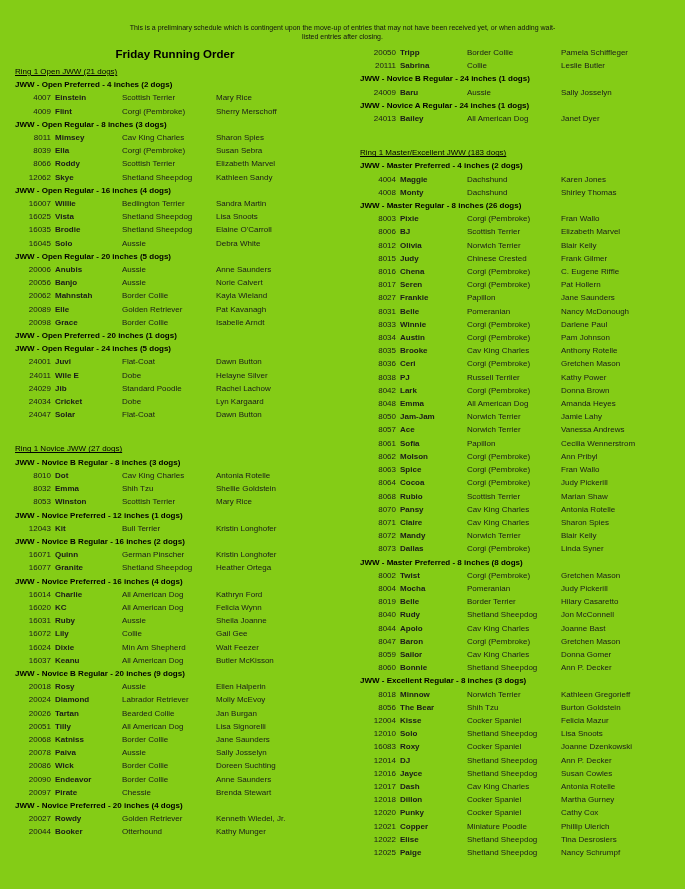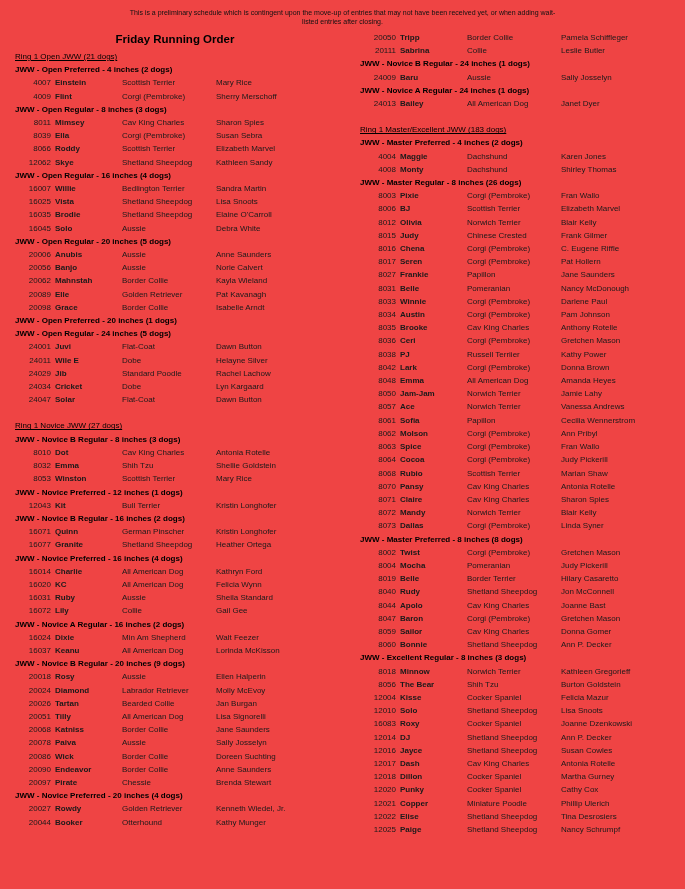--- a/index.html
+++ b/index.html
@@ -1,24 +1,24 @@
 <!DOCTYPE html>
 <html><head>
 <meta charset="utf-8">
 <style>
   html,body { margin:0; padding:0; background:#e8e8e8; }
   .page {
     position:relative;
     width:685px; height:889px;
-    background:#ef4444;
+    background:#84cc16;
     font-family:"Liberation Sans", sans-serif;
     color:#1a1a1a;
     overflow:hidden;
     box-sizing:border-box;
-    padding-top:8px;
+    padding-top:23px;
   }
   .disclaimer {
     text-align:center;
     font-size:7px;
     line-height:9px;
     color:#111;
   }
   .columns {
     display:flex;
     margin-top:5px;
@@ -37,21 +37,21 @@
     color:#000;
   }
   .ring-heading {
     font-size:8px;
     font-weight:normal;
     text-decoration:underline;
     line-height:13.2px;
     white-space:nowrap;
     color:#000;
   }
-  .ring-heading.gap { margin-top:13px; }
+  .ring-heading.gap { margin-top:21px; }
   .class-heading {
     font-size:8px;
     font-weight:bold;
     line-height:13.2px;
     white-space:nowrap;
     color:#000;
   }
   .row {
     display:flex;
     font-size:8px;
@@ -252,40 +252,39 @@
           <div class="row">
             <span class="num">16020</span>
             <span class="dog">KC</span>
             <span class="breed">All American Dog</span>
             <span class="handler">Felicia Wynn</span>
           </div>
           <div class="row">
             <span class="num">16031</span>
             <span class="dog">Ruby</span>
             <span class="breed">Aussie</span>
-            <span class="handler">Sheila Standard</span>
+            <span class="handler">Sheila Joanne</span>
           </div>
           <div class="row">
             <span class="num">16072</span>
             <span class="dog">Lily</span>
             <span class="breed">Collie</span>
             <span class="handler">Gail Gee</span>
           </div>
-          <div class="class-heading">JWW - Novice A Regular - 16 inches (2 dogs)</div>
           <div class="row">
             <span class="num">16024</span>
             <span class="dog">Dixie</span>
             <span class="breed">Min Am Shepherd</span>
             <span class="handler">Walt Feezer</span>
           </div>
           <div class="row">
             <span class="num">16037</span>
             <span class="dog">Keanu</span>
             <span class="breed">All American Dog</span>
-            <span class="handler">Lorinda McKisson</span>
+            <span class="handler">Butler McKisson</span>
           </div>
           <div class="class-heading">JWW - Novice B Regular - 20 inches (9 dogs)</div>
           <div class="row">
             <span class="num">20018</span>
             <span class="dog">Rosy</span>
             <span class="breed">Aussie</span>
             <span class="handler">Ellen Halperin</span>
           </div>
           <div class="row">
             <span class="num">20024</span>

